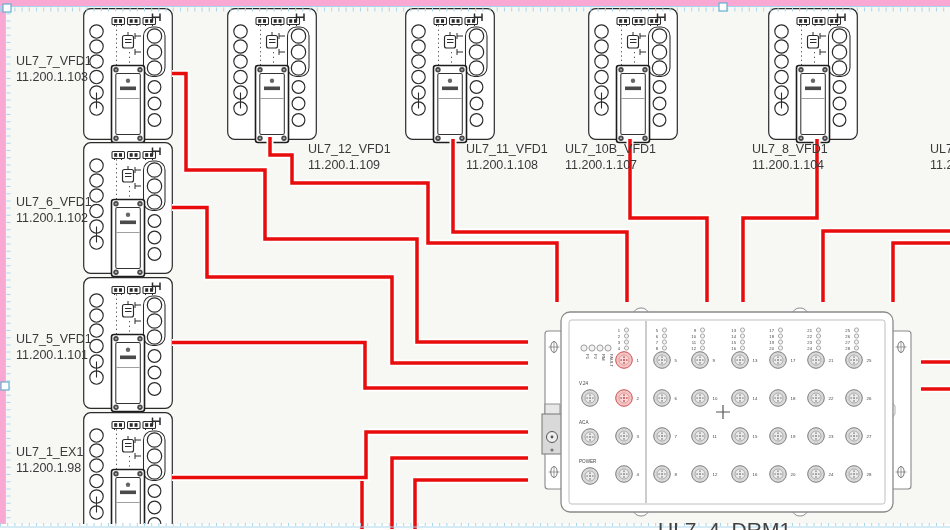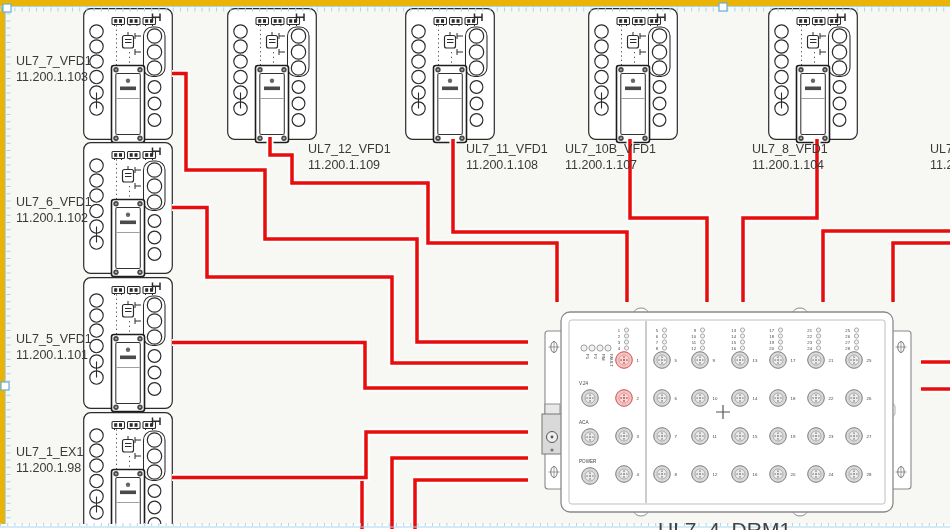--- a/index.html
+++ b/index.html
@@ -1,16 +1,16 @@
 <!DOCTYPE html>
 <html><head>
 <meta charset="utf-8">
 <style>
   html,body{margin:0;padding:0;background:#ffffff;}
-  .stage{position:relative;width:950px;height:530px;overflow:hidden;background:#eab308;
+  .stage{position:relative;width:950px;height:530px;overflow:hidden;background:#f9a8d4;
          font-family:"Liberation Sans", sans-serif;}
   svg text{font-family:"Liberation Sans", sans-serif;}
 </style>
 </head>
 <body>
 
 <div class="stage">
   <svg id="scene" width="950" height="530" viewBox="0 0 950 530" xmlns="http://www.w3.org/2000/svg">
       <defs>
         <g id="vfd">

